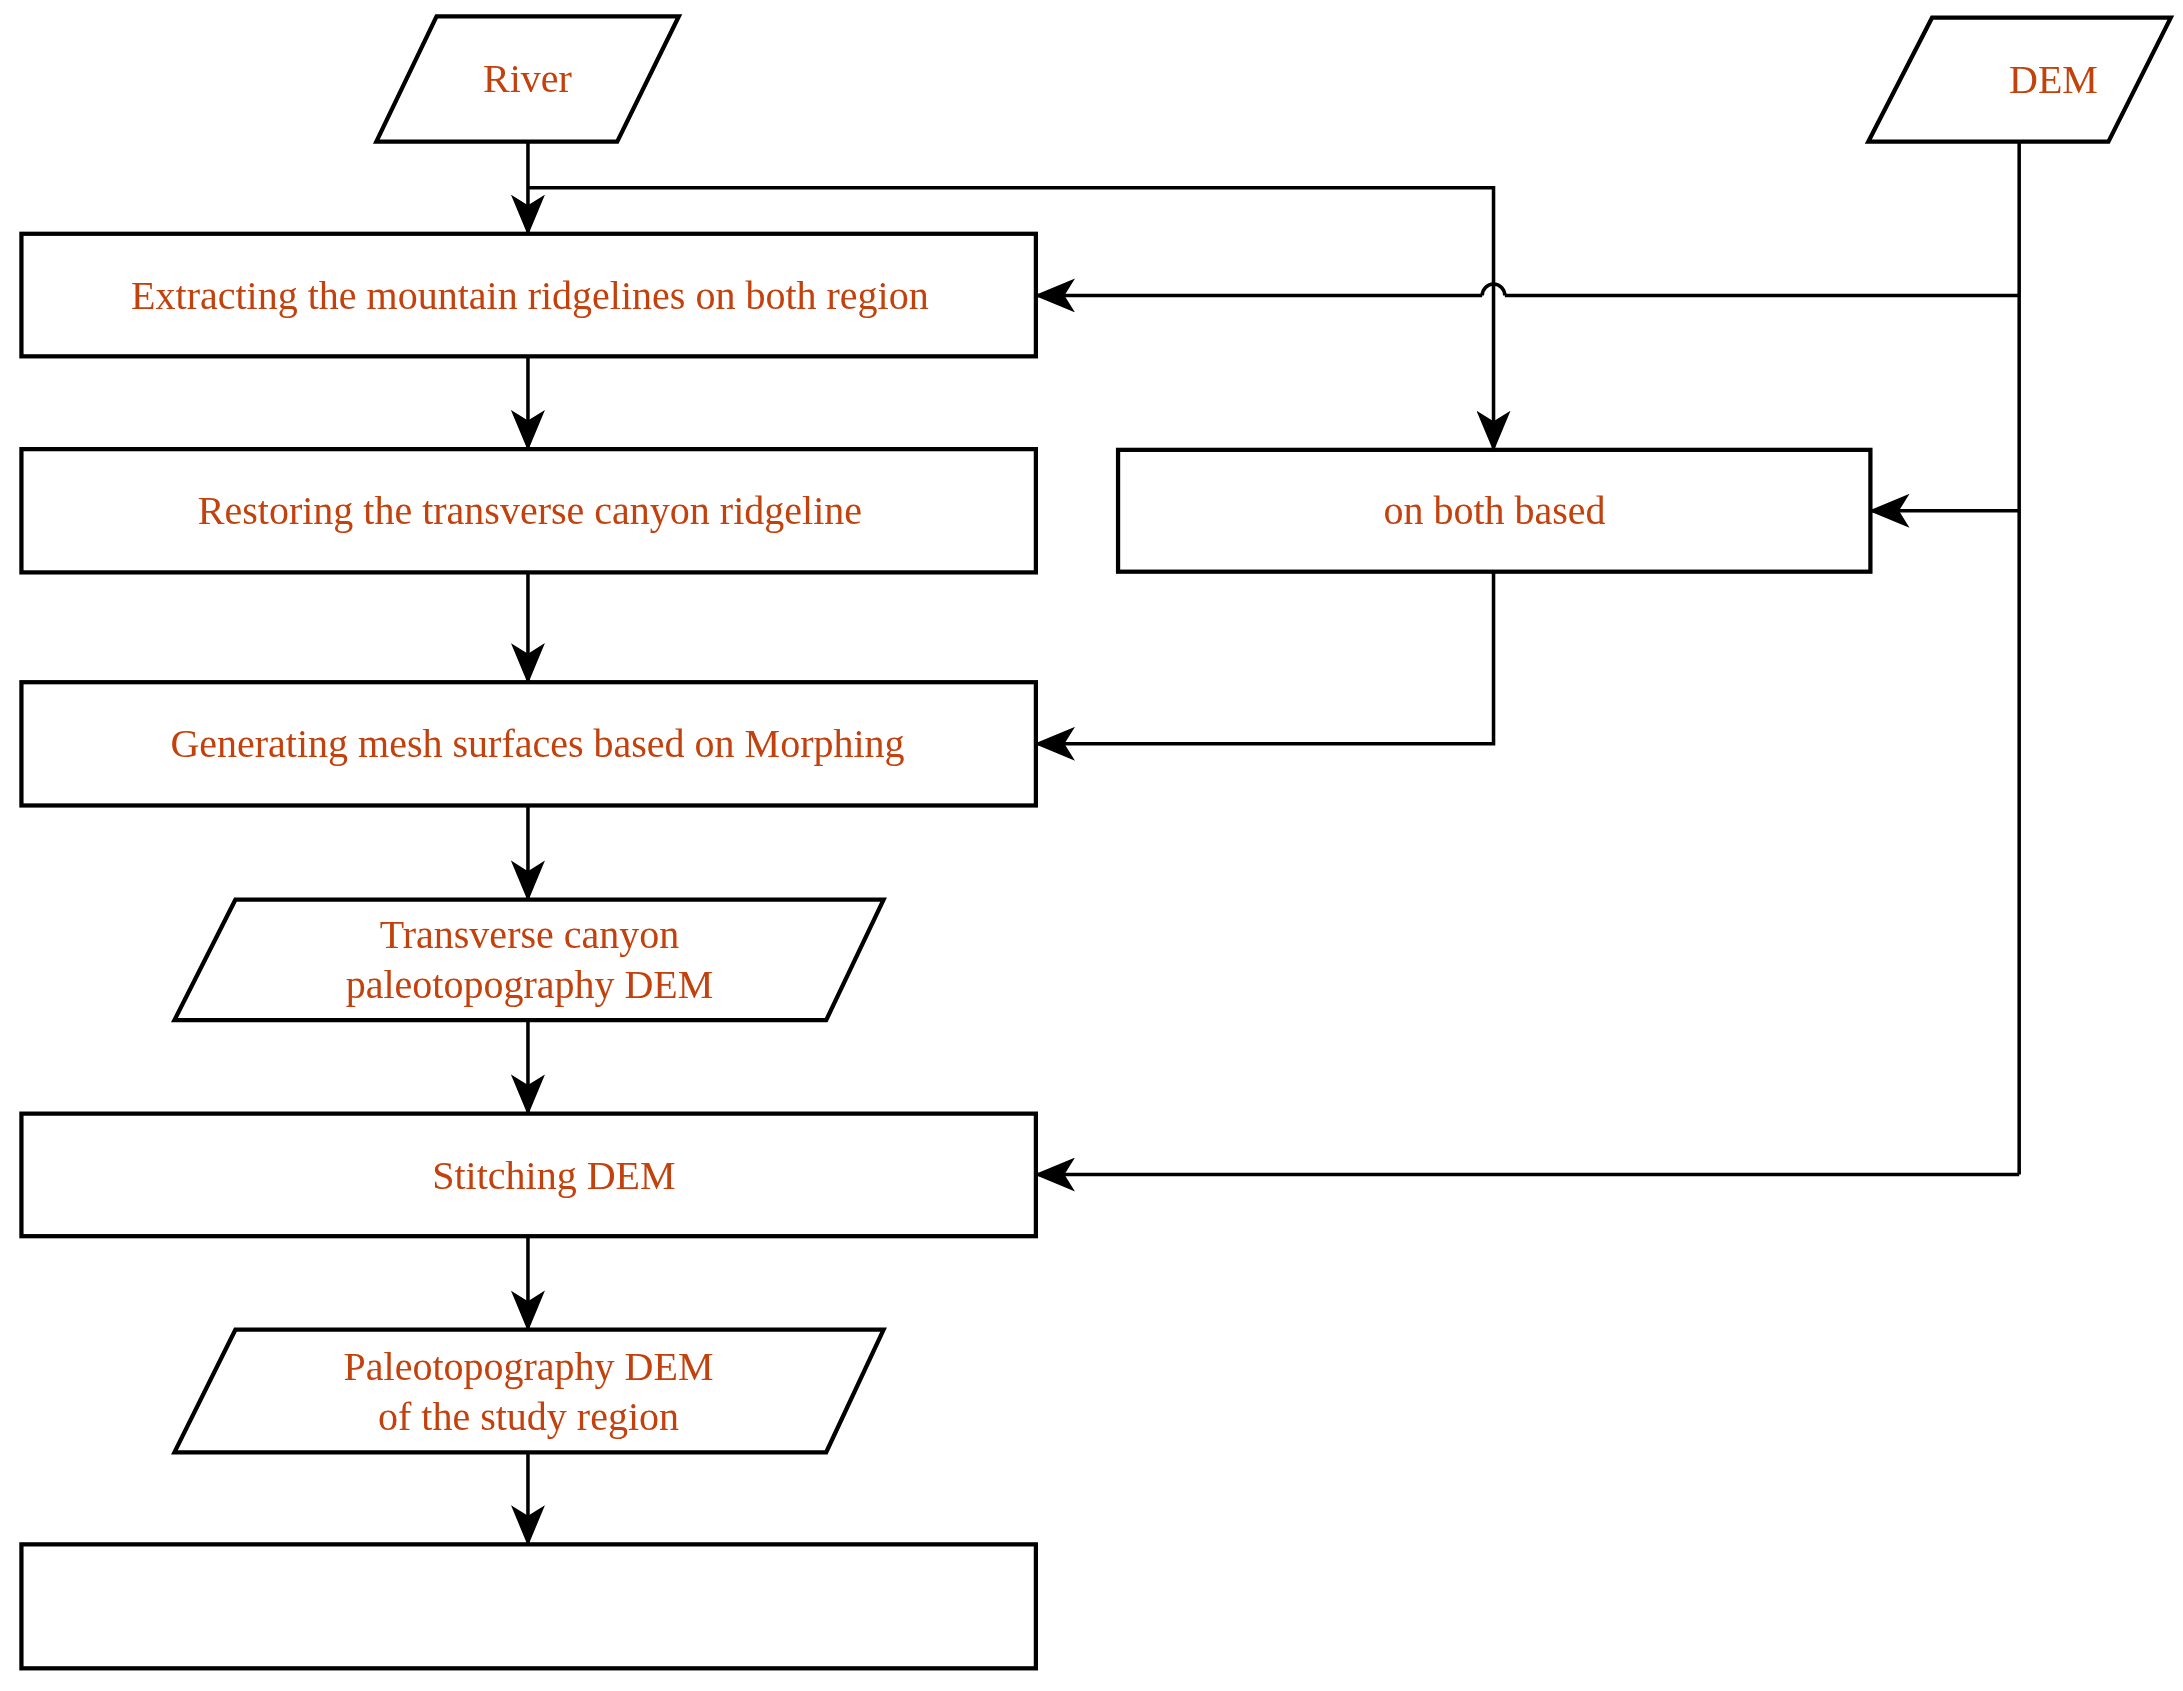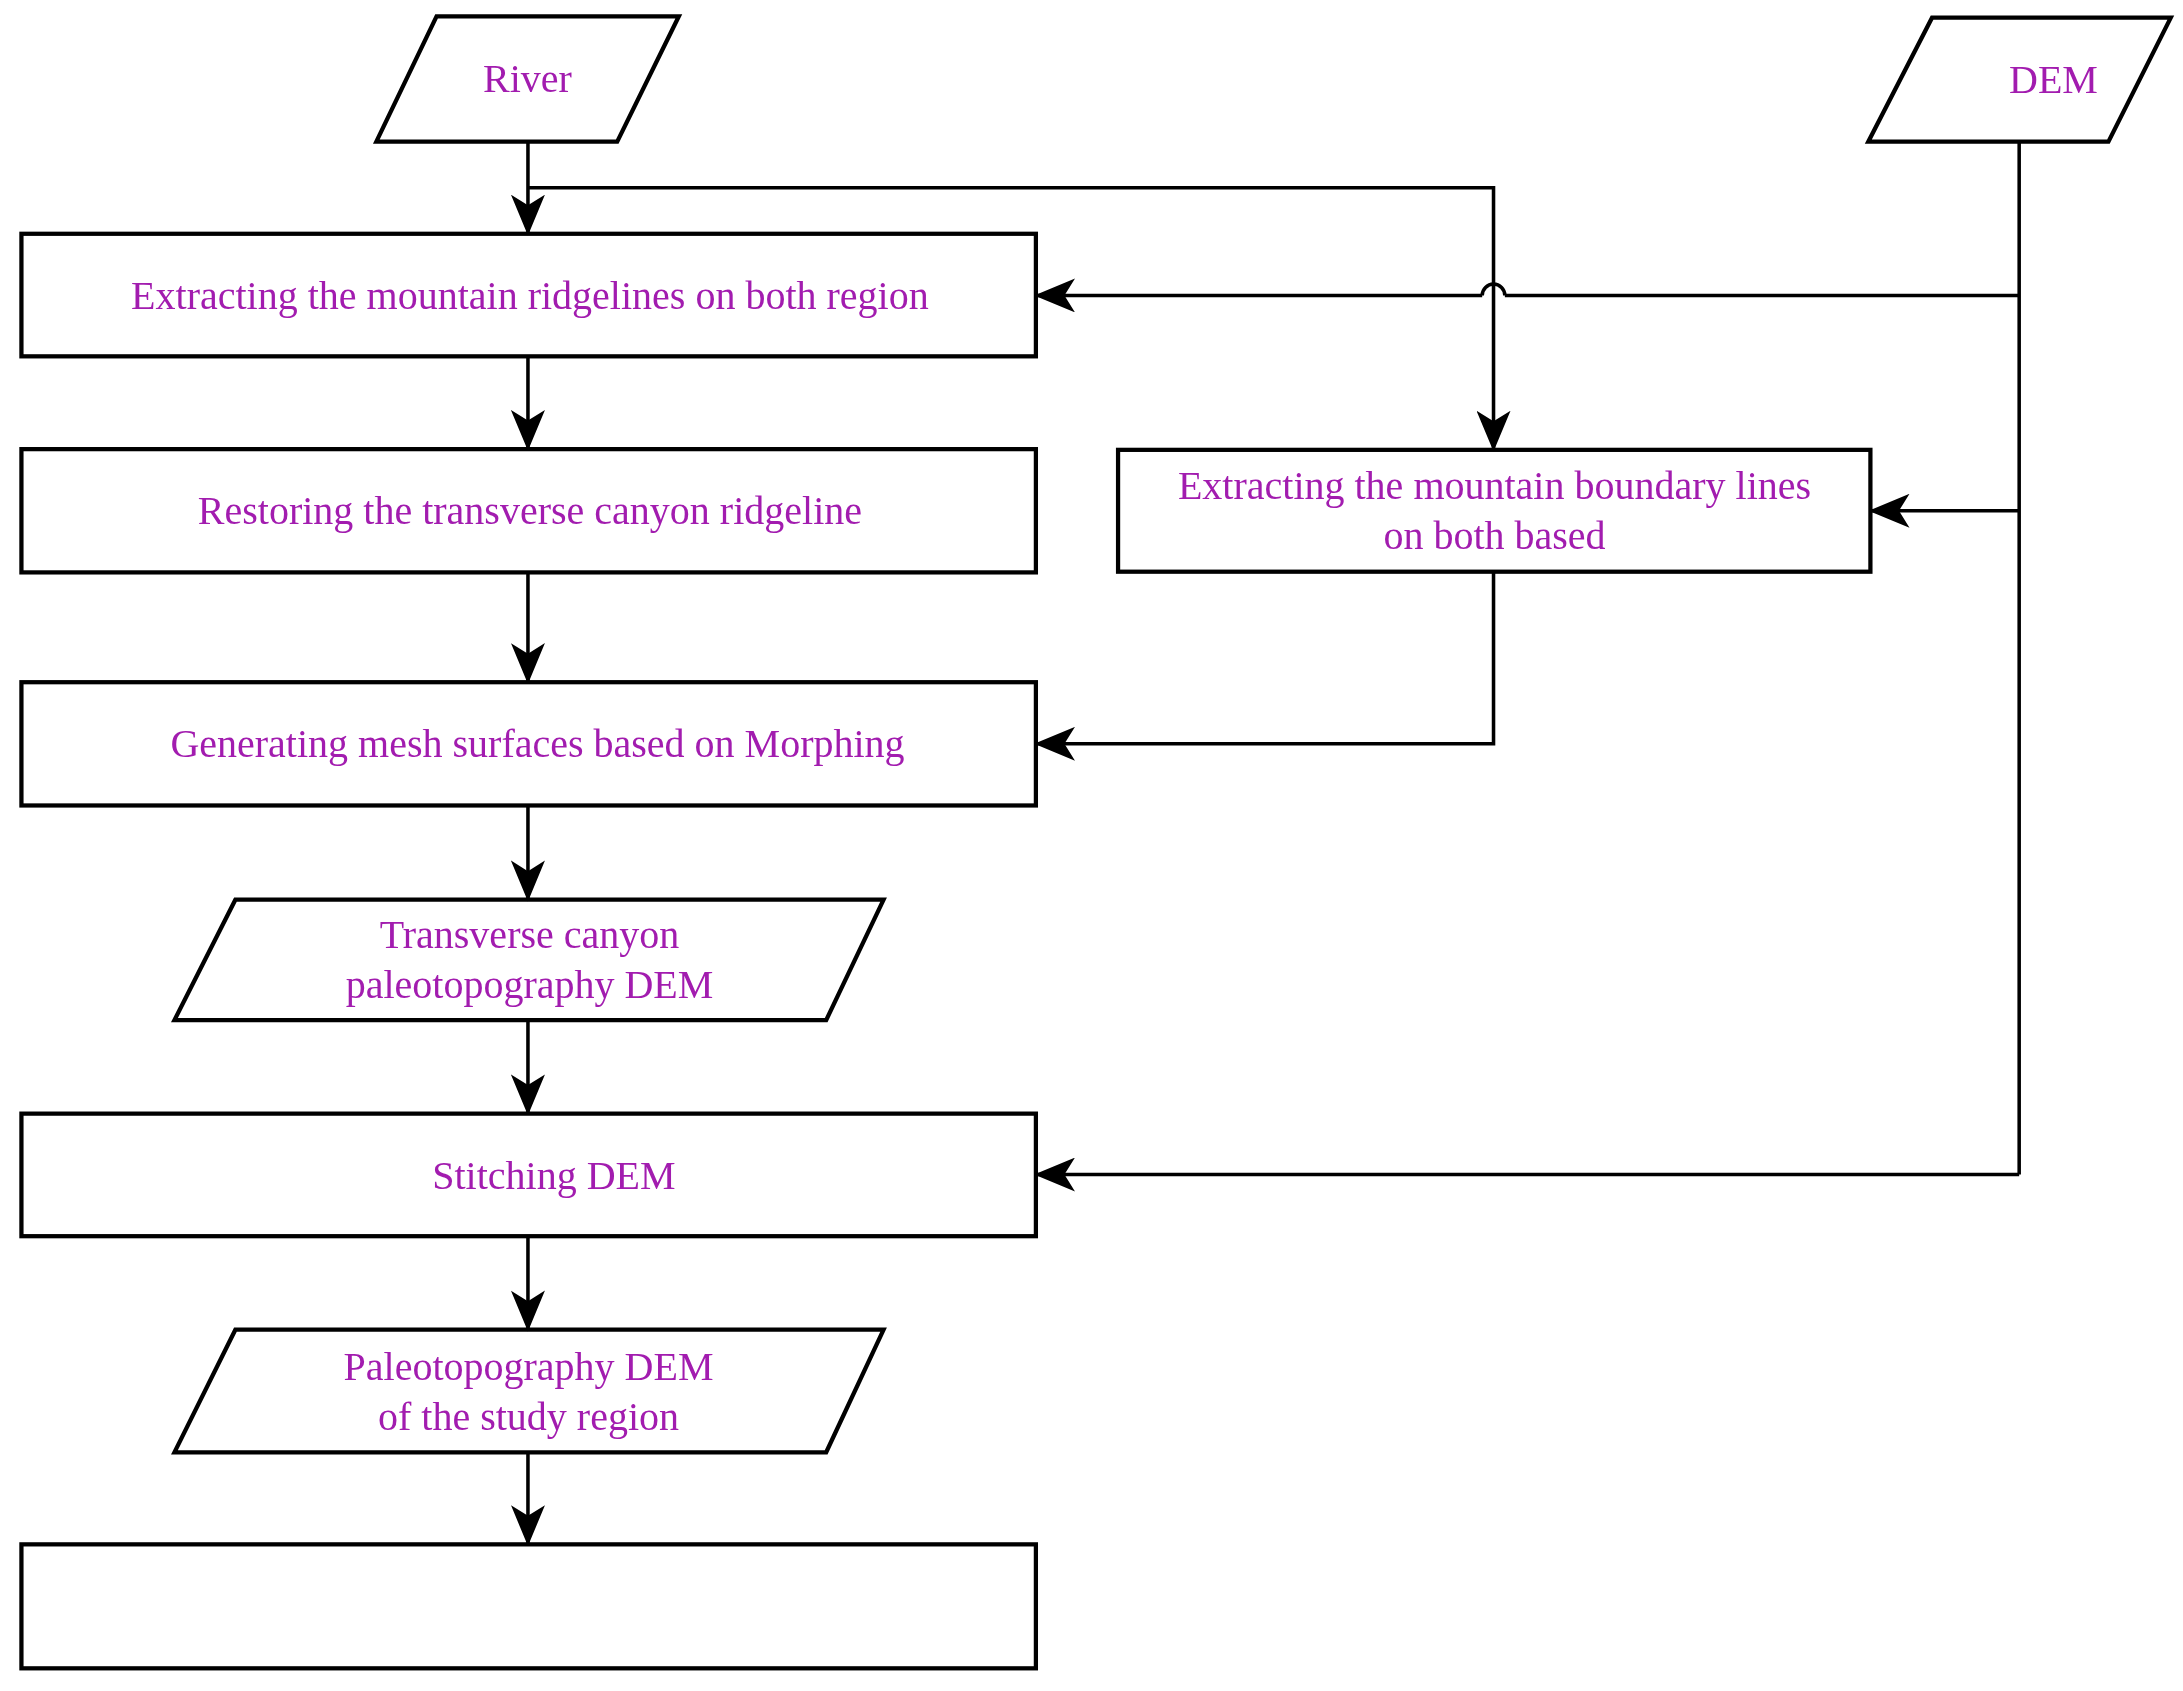--- a/index.html
+++ b/index.html
@@ -25,21 +25,21 @@
   }
   .node-label {
     position: absolute;
     display: flex;
     flex-direction: column;
     align-items: center;
     justify-content: center;
     text-align: center;
     font-size: 40px;
     line-height: 50px;
-    color: #a21caf;
+    color: #c2410c;
   }
   .node-label .line {
     display: block;
     white-space: nowrap;
   }
   
   .pos-river  { left: 376px;  top: 16.3px;   width: 303px;  height: 125px; }
   .pos-dem    { left: 1902px; top: 17.7px;   width: 303px;  height: 124px; }
   .pos-box1   { left: 23.4px;   top: 234px;  width: 1013px; height: 123px; }
   .pos-box2   { left: 23.4px;   top: 449px;  width: 1013px; height: 123px; }
@@ -111,21 +111,20 @@
 
   <div class="node-label pos-box1">
     <span class="line">Extracting the mountain ridgelines on both region</span>
   </div>
 
   <div class="node-label pos-box2">
     <span class="line">Restoring the transverse canyon ridgeline</span>
   </div>
 
   <div class="node-label pos-rbox">
-    <span class="line">Extracting the mountain boundary lines</span>
     <span class="line">on both based</span>
   </div>
 
   <div class="node-label pos-box3">
     <span class="line">Generating mesh surfaces based on Morphing</span>
   </div>
 
   <div class="node-label pos-para1">
     <span class="line">Transverse canyon</span>
     <span class="line">paleotopography DEM</span>

